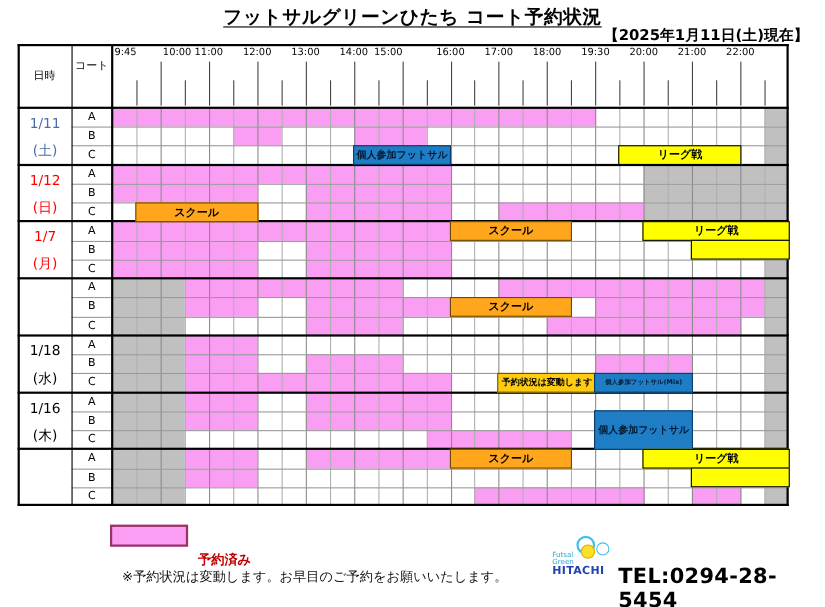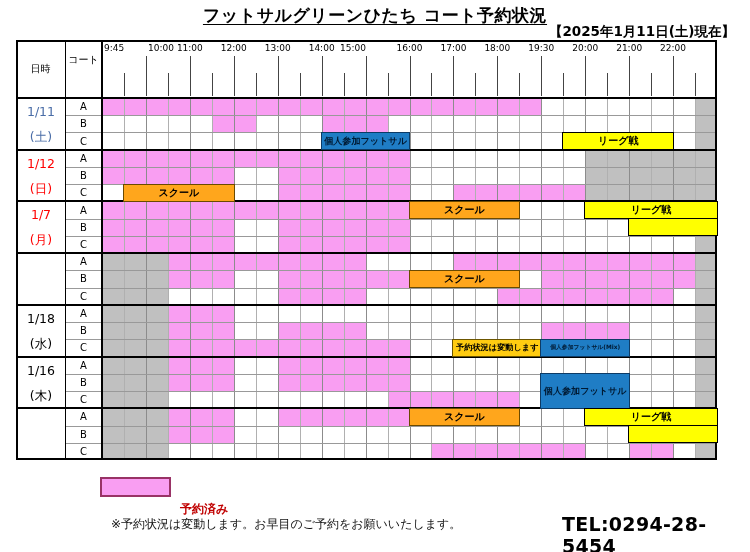--- a/index.html
+++ b/index.html
@@ -257,14 +257,22 @@
       <div class="evt" style="position: absolute; left: 524.286px; top: 333.308px; width: 89.8571px; height: 35.476px; background: rgb(31, 125, 197); border: 1.5px solid rgb(13, 59, 102); font-size: 9.09524px; color: rgb(0, 26, 51);">個人参加フットサル</div>
       <div class="evt" style="position: absolute; left: 392.5px; top: 367.784px; width: 111.821px; height: 18.238px; background: rgb(255, 166, 28); border: 1.5px solid rgb(107, 74, 0); font-size: 10px;">スクール</div>
       <div class="evt" style="position: absolute; left: 568.214px; top: 367.784px; width: 133.786px; height: 18.238px; background: rgb(255, 255, 0); border: 1.5px solid rgb(0, 0, 0); font-size: 10px;">リーグ戦</div>
       <div class="evt" style="position: absolute; left: 612.143px; top: 385.022px; width: 89.8571px; height: 18.238px; background: rgb(255, 255, 0); border: 1.5px solid rgb(0, 0, 0); font-size: 10px;"></div>
     </div>
 
   <div id="legend-swatch" class="abs" style="background: rgb(249, 158, 242);"></div>
   <div id="legend-label" class="abs" style="color: rgb(192, 0, 0);">予約済み</div>
   <div id="note" class="abs">※予約状況は変動します。お早目のご予約をお願いいたします。</div>
 
+  <div id="logo" class="abs">
+    <div id="logo-c1" class="logo-circle"></div>
+    <div id="logo-c2" class="logo-circle"></div>
+    <div id="logo-sun" class="logo-circle"></div>
+    <div id="logo-t1" class="logo-txt">Futsal</div>
+    <div id="logo-t2" class="logo-txt">Green</div>
+    <div id="logo-t3" class="logo-txt">HITACHI</div>
+  </div>
   <div id="tel" class="abs">TEL:0294-28-5454</div>
 </div>
 
 </body></html>

